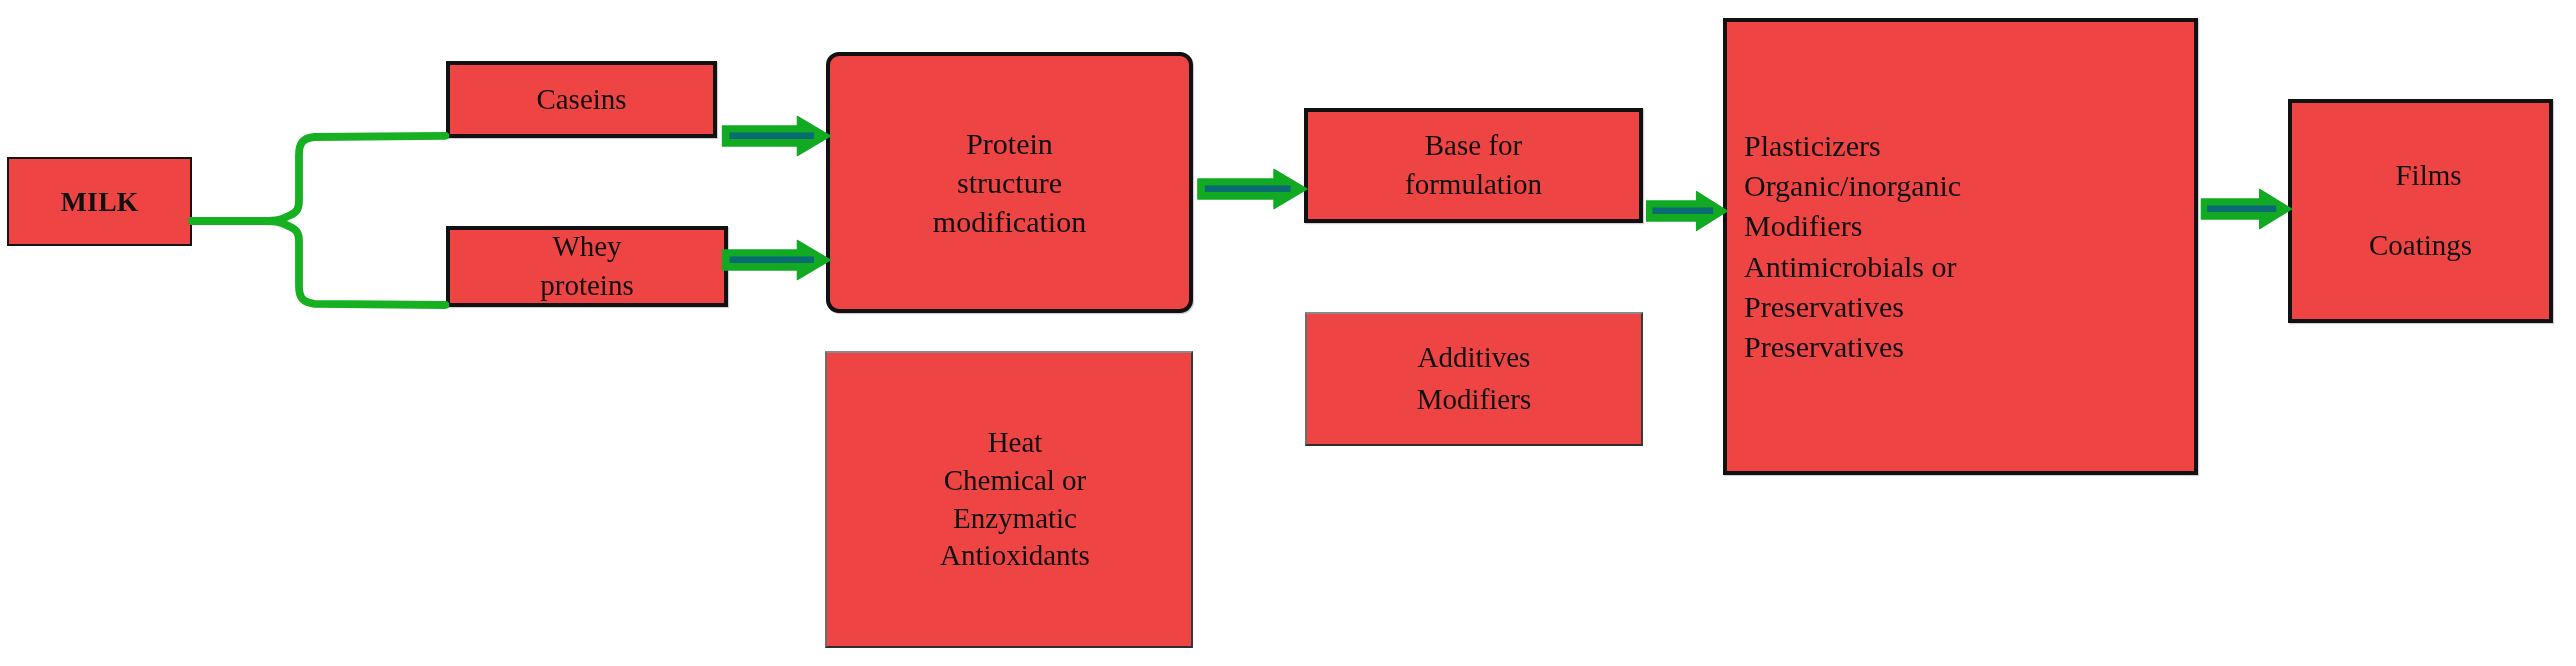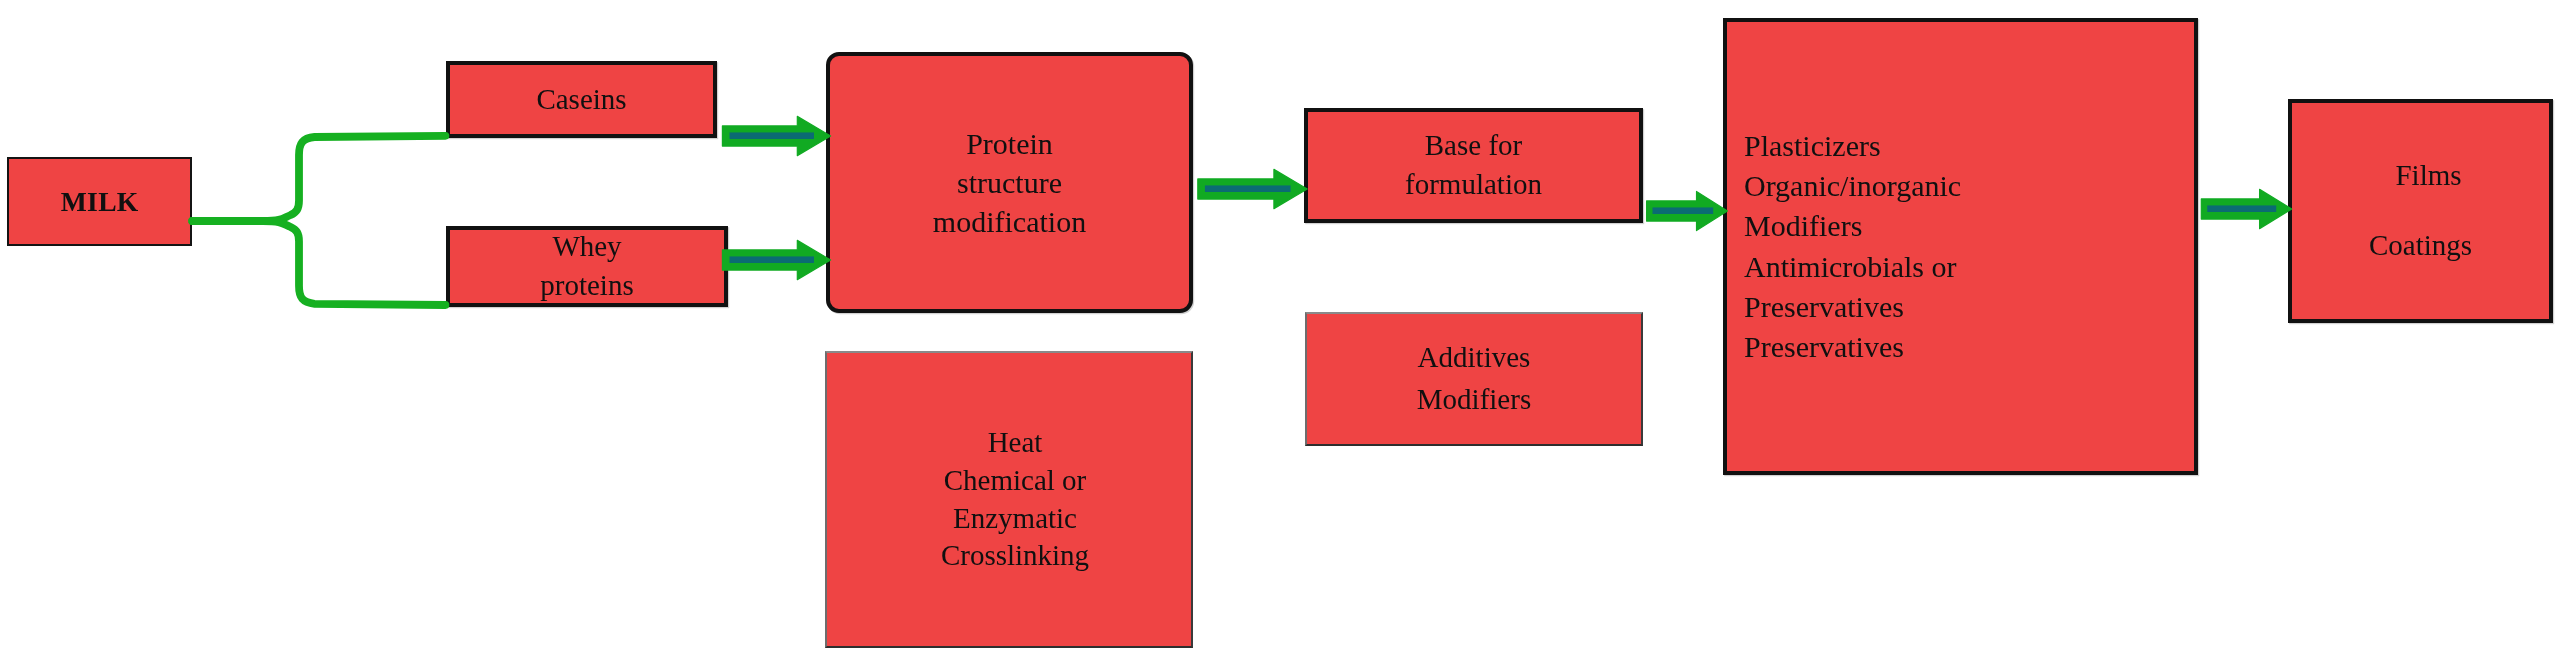--- a/index.html
+++ b/index.html
@@ -104,21 +104,21 @@
   <div class="node bd-heavy" id="n-protein">
     <span class="line">Protein</span>
     <span class="line">structure</span>
     <span class="line">modification</span>
   </div>
 
   <div class="node bd-light" id="n-heat">
     <span class="line">Heat</span>
     <span class="line">Chemical or</span>
     <span class="line">Enzymatic</span>
-    <span class="line">Crosslinking</span>
+    <span class="line">Antioxidants</span>
   </div>
 
   <div class="node bd-heavy" id="n-base">
     <span class="line">Base for</span>
     <span class="line">formulation</span>
   </div>
 
   <div class="node bd-light" id="n-additives">
     <span class="line">Additives</span>
     <span class="line">Modifiers</span>

